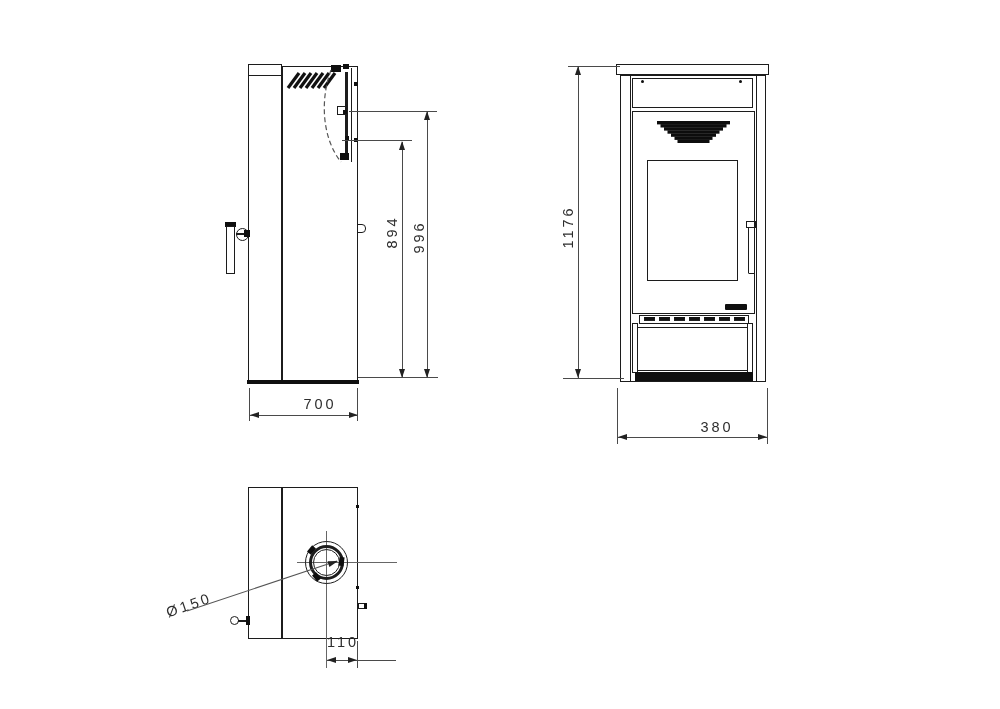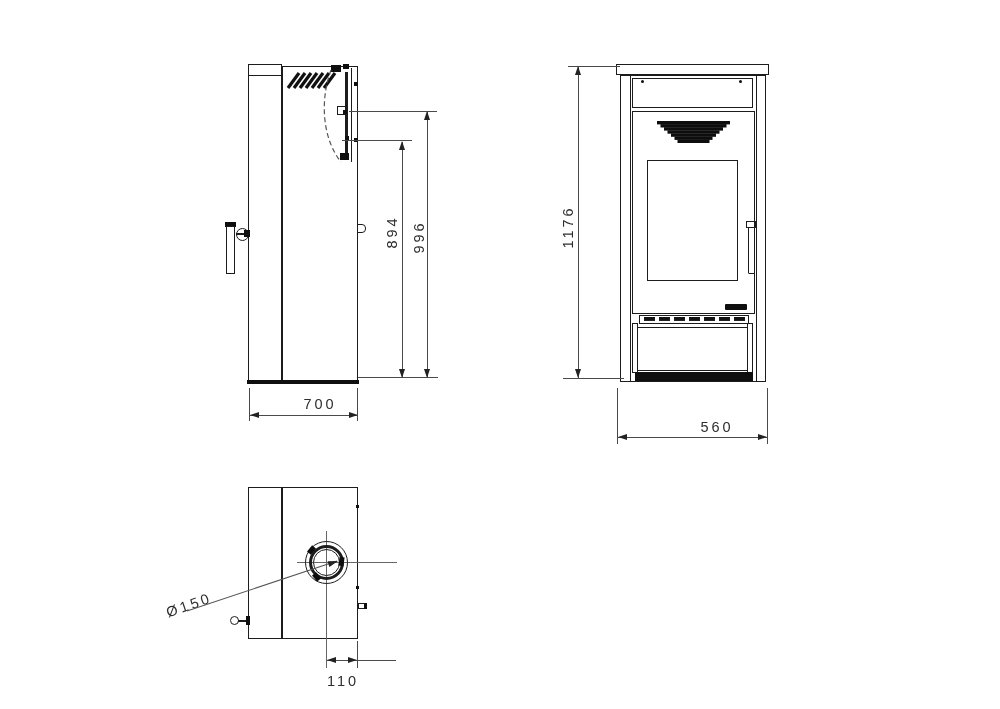--- a/index.html
+++ b/index.html
@@ -128,21 +128,21 @@
     <div class="dln" style="left:578px;top:67px;width:1px;height:311px;"></div>
     <div class="arr up" style="left:575px;top:66px;"></div>
     <div class="arr down" style="left:575px;top:369px;"></div>
     <div class="dimtxt rot90" style="left:538px;top:219px;width:60px;">1176</div>
 
     <div class="dln" style="left:617px;top:388px;width:1px;height:56px;"></div>
     <div class="dln" style="left:767px;top:388px;width:1px;height:56px;"></div>
     <div class="dln" style="left:618px;top:437px;width:149px;height:1px;"></div>
     <div class="arr left" style="left:618px;top:434px;"></div>
     <div class="arr right" style="left:758px;top:434px;"></div>
-    <div class="dimtxt" style="left:687px;top:419px;width:60px;">560</div>
+    <div class="dimtxt" style="left:687px;top:419px;width:60px;">380</div>
   </div>
 
   <div>
     <div class="box" style="left:248px;top:487px;width:34px;height:152px;"></div>
     <div class="box" style="left:282px;top:487px;width:76px;height:152px;"></div>
 
     <div class="dln" style="left:326px;top:531px;width:1px;height:137px;background:#666;"></div>
     <div class="dln" style="left:297px;top:562px;width:100px;height:1px;background:#666;"></div>
 
     <div class="box round" style="left:305px;top:541px;width:43px;height:43px;"></div>
@@ -156,21 +156,21 @@
     <div class="ln" style="left:238px;top:619.5px;width:12px;height:2.5px;"></div>
     <div class="box round" style="left:230px;top:616px;width:9px;height:9px;"></div>
     <div class="blk" style="left:246px;top:616px;width:4px;height:9px;"></div>
   </div>
 
   <div>
     <div class="dln" style="left:357px;top:641px;width:1px;height:27px;"></div>
     <div class="dln" style="left:327px;top:660px;width:69px;height:1px;"></div>
     <div class="arr left" style="left:327px;top:657px;"></div>
     <div class="arr right" style="left:348px;top:657px;"></div>
-    <div class="dimtxt" style="left:313px;top:673px;width:60px;">110</div>
+    <div class="dimtxt" style="left:313px;top:634px;width:60px;">110</div>
     <div class="dimtxt" style="left:158px;top:597px;width:62px;transform:rotate(-19deg);">Ø150</div>
   </div>
 
   <svg width="1000" height="709" viewBox="0 0 1000 709">
 
     <g stroke="#111" stroke-width="3.2">
       <line x1="288" y1="88" x2="299" y2="73"></line>
       <line x1="294" y1="88" x2="305" y2="73"></line>
       <line x1="300" y1="88" x2="311" y2="73"></line>
       <line x1="306" y1="88" x2="317" y2="73"></line>

